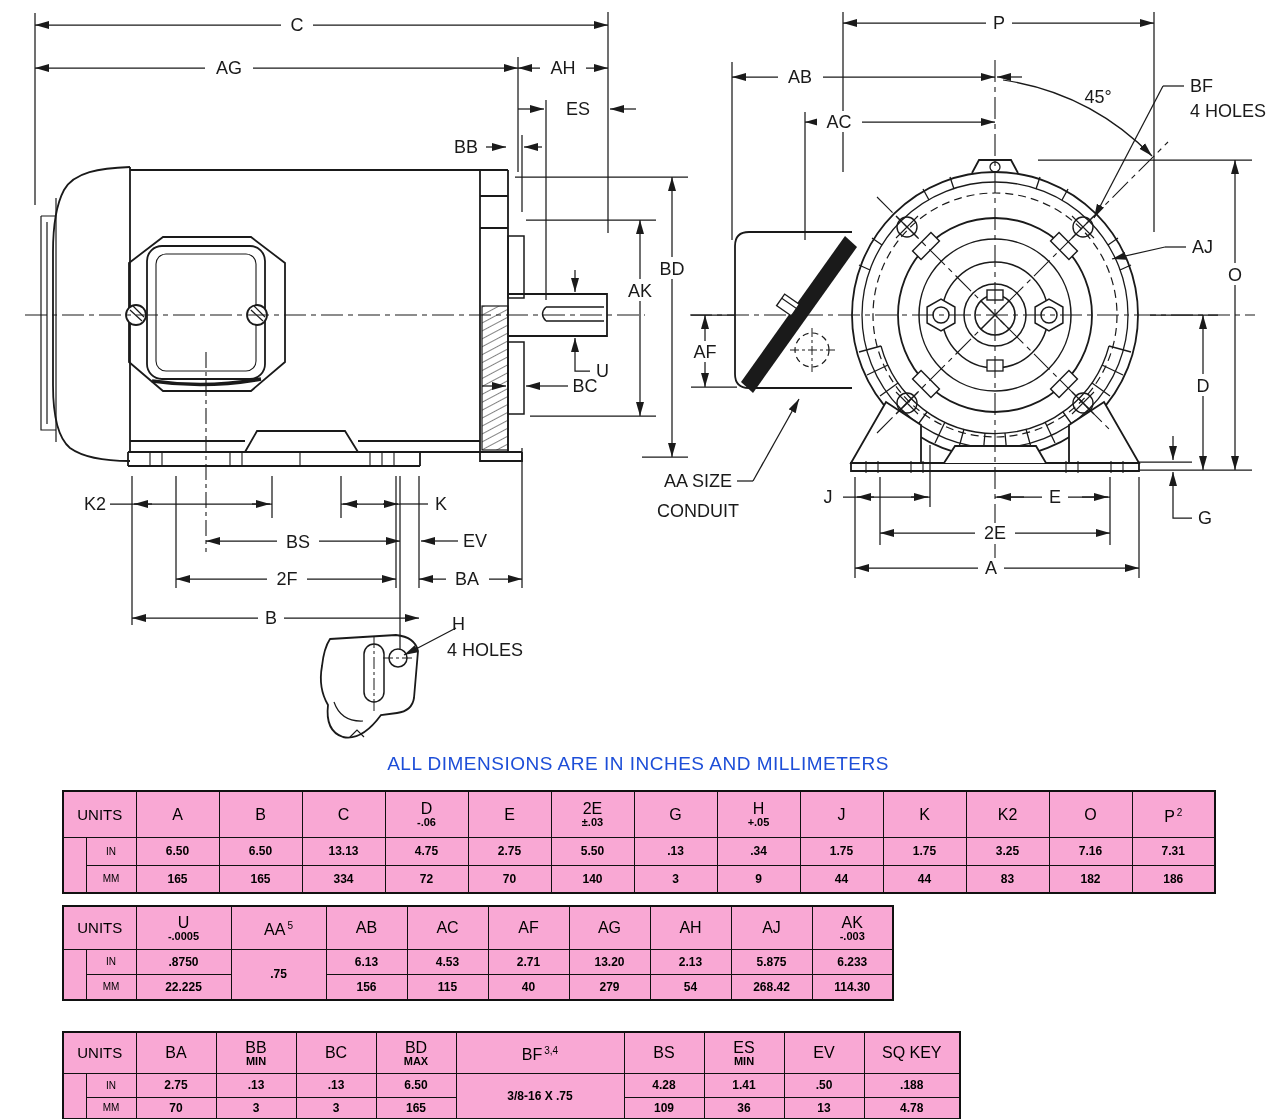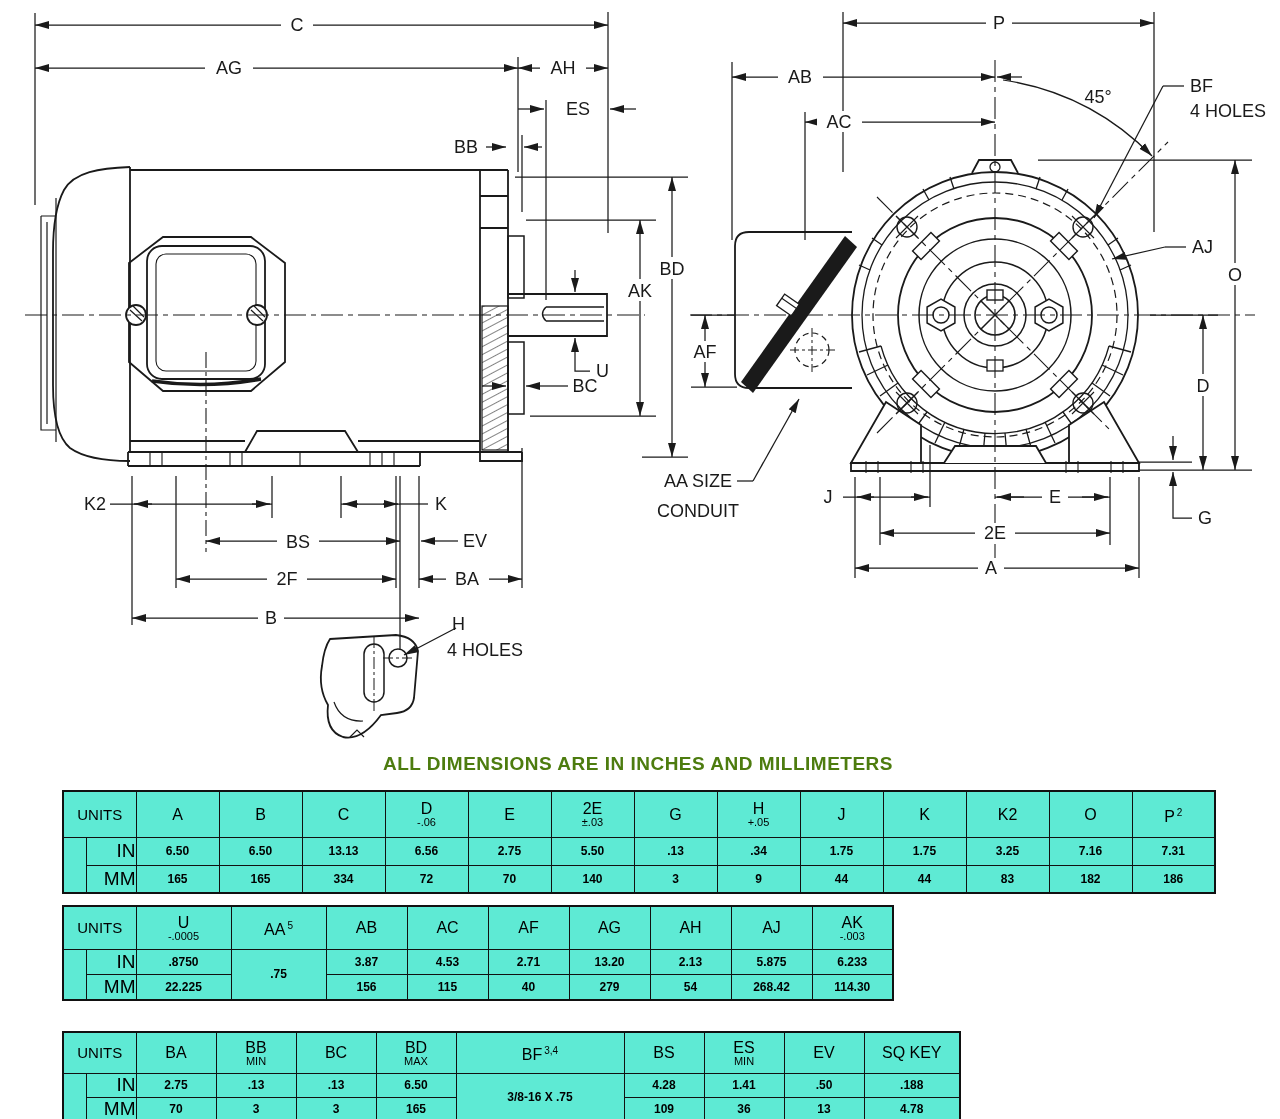--- a/index.html
+++ b/index.html
@@ -1,28 +1,28 @@
 <!DOCTYPE html>
 <html><head>
 <meta charset="utf-8">
 <style>
   html,body{margin:0;padding:0;background:#fff;}
   .stage{position:relative;width:1280px;height:1119px;background:#fff;overflow:hidden;
          font-family:"Liberation Sans",sans-serif;color:#111;}
   svg{position:absolute;left:0;top:0;}
   svg text{font-family:"Liberation Sans",sans-serif;font-size:18px;fill:#1a1a1a;}
   .ttl{position:absolute;left:62px;top:753px;width:1152px;text-align:center;
-       font-size:19px;letter-spacing:.5px;color:#4d7c0f;font-weight:bold;}
-  table{border-collapse:collapse;position:absolute;table-layout:fixed;background:#5eead4;
+       font-size:19px;letter-spacing:.5px;color:#1d4ed8;}
+  table{border-collapse:collapse;position:absolute;table-layout:fixed;background:#f9a8d4;
         border:2.5px solid #111;}
   th,td{border:1.5px solid #111;text-align:center;vertical-align:middle;padding:0;color:#000;}
   .h1{font-size:16px;font-weight:400;line-height:17px;}
-  .h2{font-size:11px;font-weight:400;line-height:11px;}
+  .h2{font-size:11px;font-weight:700;line-height:11px;}
   .sup{font-size:10px;vertical-align:6px;margin-left:2px;}
-  .rl{font-size:19px;font-weight:400;text-align:right;}
+  .rl{font-size:10px;font-weight:400;}
   .un{font-size:15px;font-weight:400;}
   .val{font-size:12px;font-weight:700;}
 </style>
 </head>
 <body>
 
 <div class="stage">
 
 <svg width="1280" height="752" viewBox="0 0 1280 752">
   <defs>
@@ -422,21 +422,21 @@
     <th>
             <div class="h1"><span>P</span><span class="sup">2</span></div>
           </th>
   </tr>
   <tr style="height:28px">
     <td rowspan="2"></td>
           <td class="rl">IN</td>
     <td class="val">6.50</td>
           <td class="val">6.50</td>
           <td class="val">13.13</td>
-          <td class="val">6.56</td>
+          <td class="val">4.75</td>
           <td class="val">2.75</td>
           <td class="val">5.50</td>
           <td class="val">.13</td>
           <td class="val">.34</td>
           <td class="val">1.75</td>
           <td class="val">1.75</td>
           <td class="val">3.25</td>
           <td class="val">7.16</td>
           <td class="val">7.31</td>
   </tr>
@@ -498,21 +498,21 @@
     <th>
             <div class="h1">AK</div>
             <div class="h2">-.003</div>
           </th>
   </tr>
   <tr style="height:25px">
     <td rowspan="2"></td>
           <td class="rl">IN</td>
     <td class="val">.8750</td>
     <td class="val" rowspan="2">.75</td>
-    <td class="val">3.87</td>
+    <td class="val">6.13</td>
           <td class="val">4.53</td>
           <td class="val">2.71</td>
           <td class="val">13.20</td>
           <td class="val">2.13</td>
           <td class="val">5.875</td>
           <td class="val">6.233</td>
   </tr>
   <tr style="height:26px">
     <td class="rl">MM</td>
     <td class="val">22.225</td>

